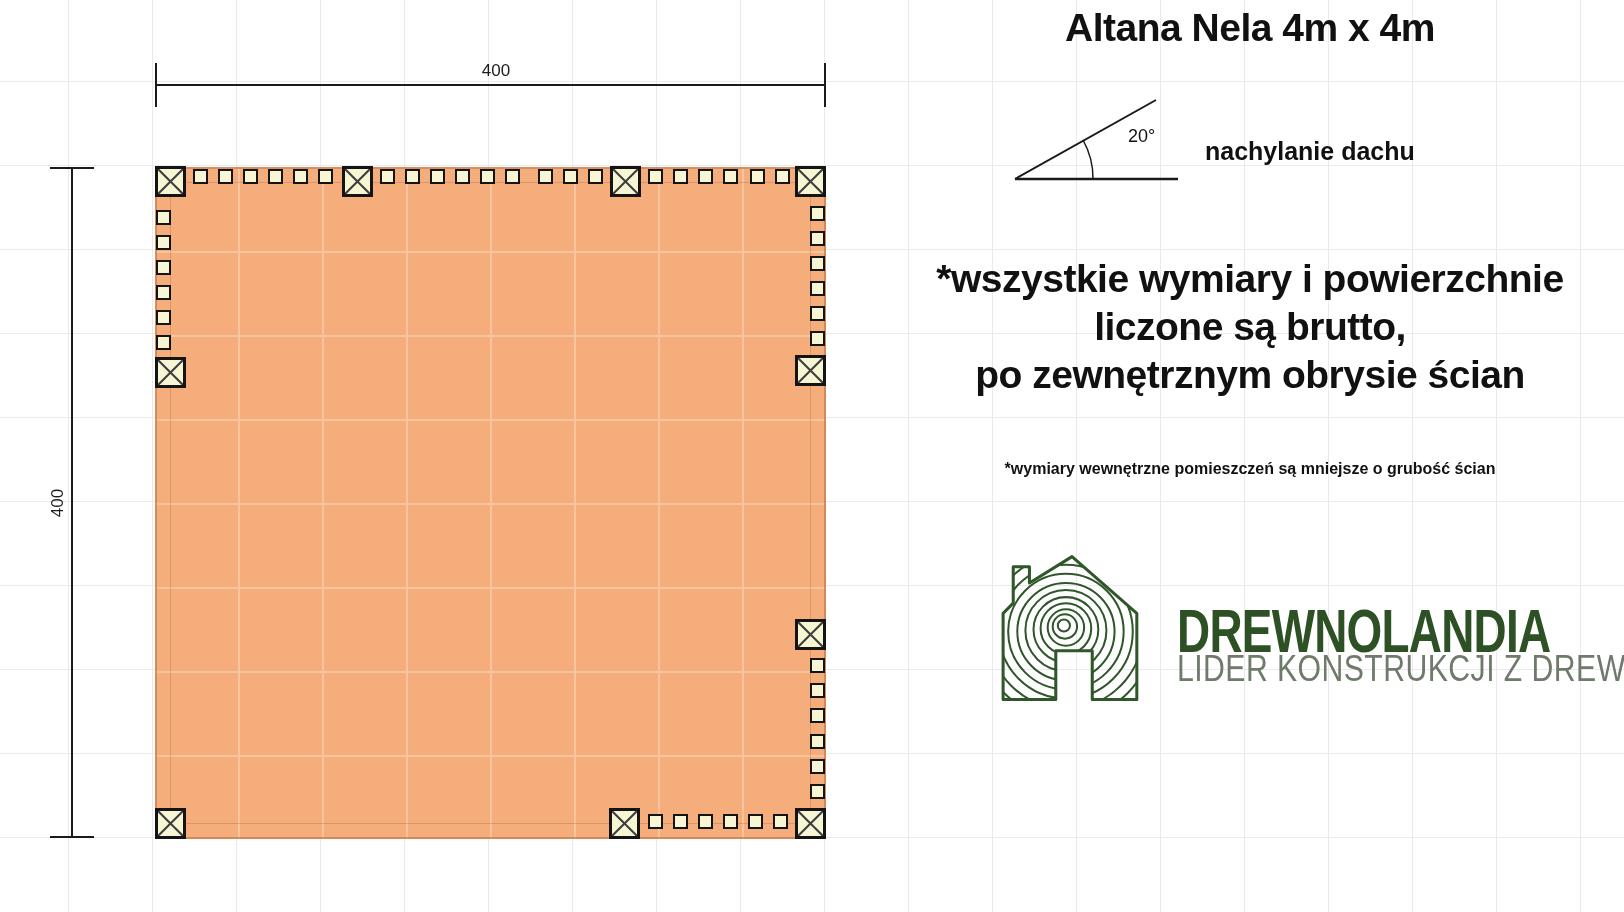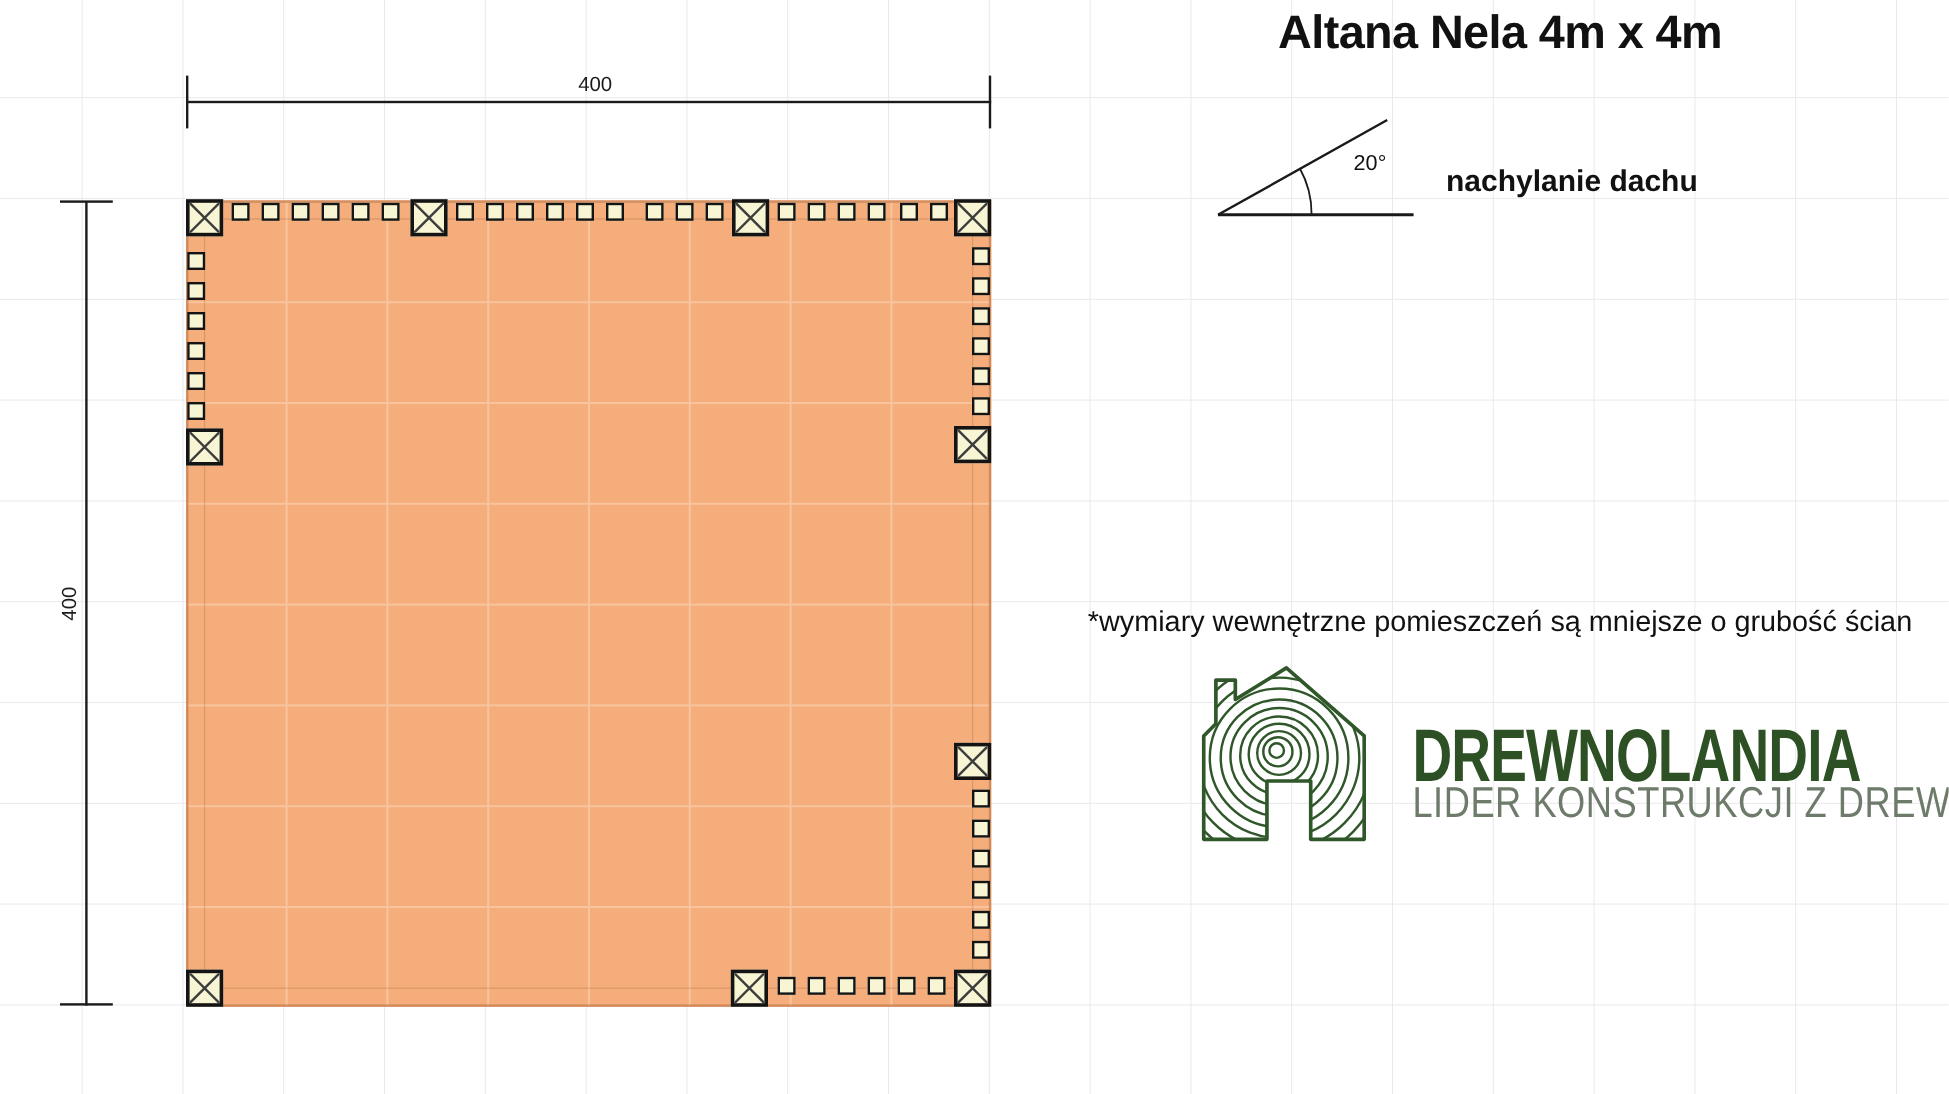--- a/index.html
+++ b/index.html
@@ -44,21 +44,21 @@
   
   .dim{position:absolute;background:#1b1b1b;}
   .dim-label{position:absolute;font-size:17px;color:#1b1b1b;text-align:center;}
   
   .rp{position:absolute;left:880px;width:740px;text-align:center;}
   #title{top:6px;font-size:39px;font-weight:bold;letter-spacing:-.5px;}
   #roof-diagram{position:absolute;left:1000px;top:90px;}
   #angle-label{position:absolute;left:1128px;top:126px;font-size:18px;}
   #roof-caption{position:absolute;left:1205px;top:137px;font-size:25px;font-weight:bold;}
   #notes{top:255px;font-size:39px;font-weight:bold;line-height:48px;letter-spacing:-.5px;}
-  #note-secondary{top:505px;font-size:24px;font-weight:normal;}
+  #note-secondary{top:460px;font-size:16px;font-weight:bold;}
   
   #logo{position:absolute;left:995px;top:552px;width:620px;height:165px;}
   #logo-house{position:absolute;left:0;top:0;}
   #logo-name{
     position:absolute;left:182px;top:43px;white-space:nowrap;
     font-size:62px;font-weight:bold;color:var(--logo-green);
     letter-spacing:-1px;transform:scaleX(.74);transform-origin:left top;
   }
   #logo-tagline{
     position:absolute;left:182px;top:96px;white-space:nowrap;
@@ -193,20 +193,25 @@
   <div class="rp" id="title">Altana Nela 4m x 4m</div>
 
   <svg id="roof-diagram" width="200" height="100" viewBox="0 0 200 100">
     <line x1="15" y1="89" x2="178" y2="89" stroke="#1a1a1a" stroke-width="2.5"></line>
     <line x1="15" y1="89" x2="156" y2="10" stroke="#1a1a1a" stroke-width="2"></line>
     <path d="M 93 89 A 78 78 0 0 0 83 50" fill="none" stroke="#1a1a1a" stroke-width="1.5"></path>
   </svg>
   <div id="angle-label">20°</div>
   <div id="roof-caption">nachylanie dachu</div>
 
+  <div class="rp" id="notes">
+    <div>*wszystkie wymiary i powierzchnie</div>
+    <div>liczone są brutto,</div>
+    <div>po zewnętrznym obrysie ścian</div>
+  </div>
 
   <div class="rp" id="note-secondary">*wymiary wewnętrzne pomieszczeń są mniejsze o grubość ścian</div>
 
   <div id="logo">
     <svg id="logo-house" width="155" height="150" viewBox="0 0 153 147">
       <defs>
         <clipPath id="houseClip">
           <path d="M 8 145 L 8 60 L 18 50 L 18 14 L 34 14 L 34 30 L 76 4 L 140 60 L 140 145 L 96 145 L 96 97 L 60 97 L 60 145 Z"></path>
         </clipPath>
       </defs>

